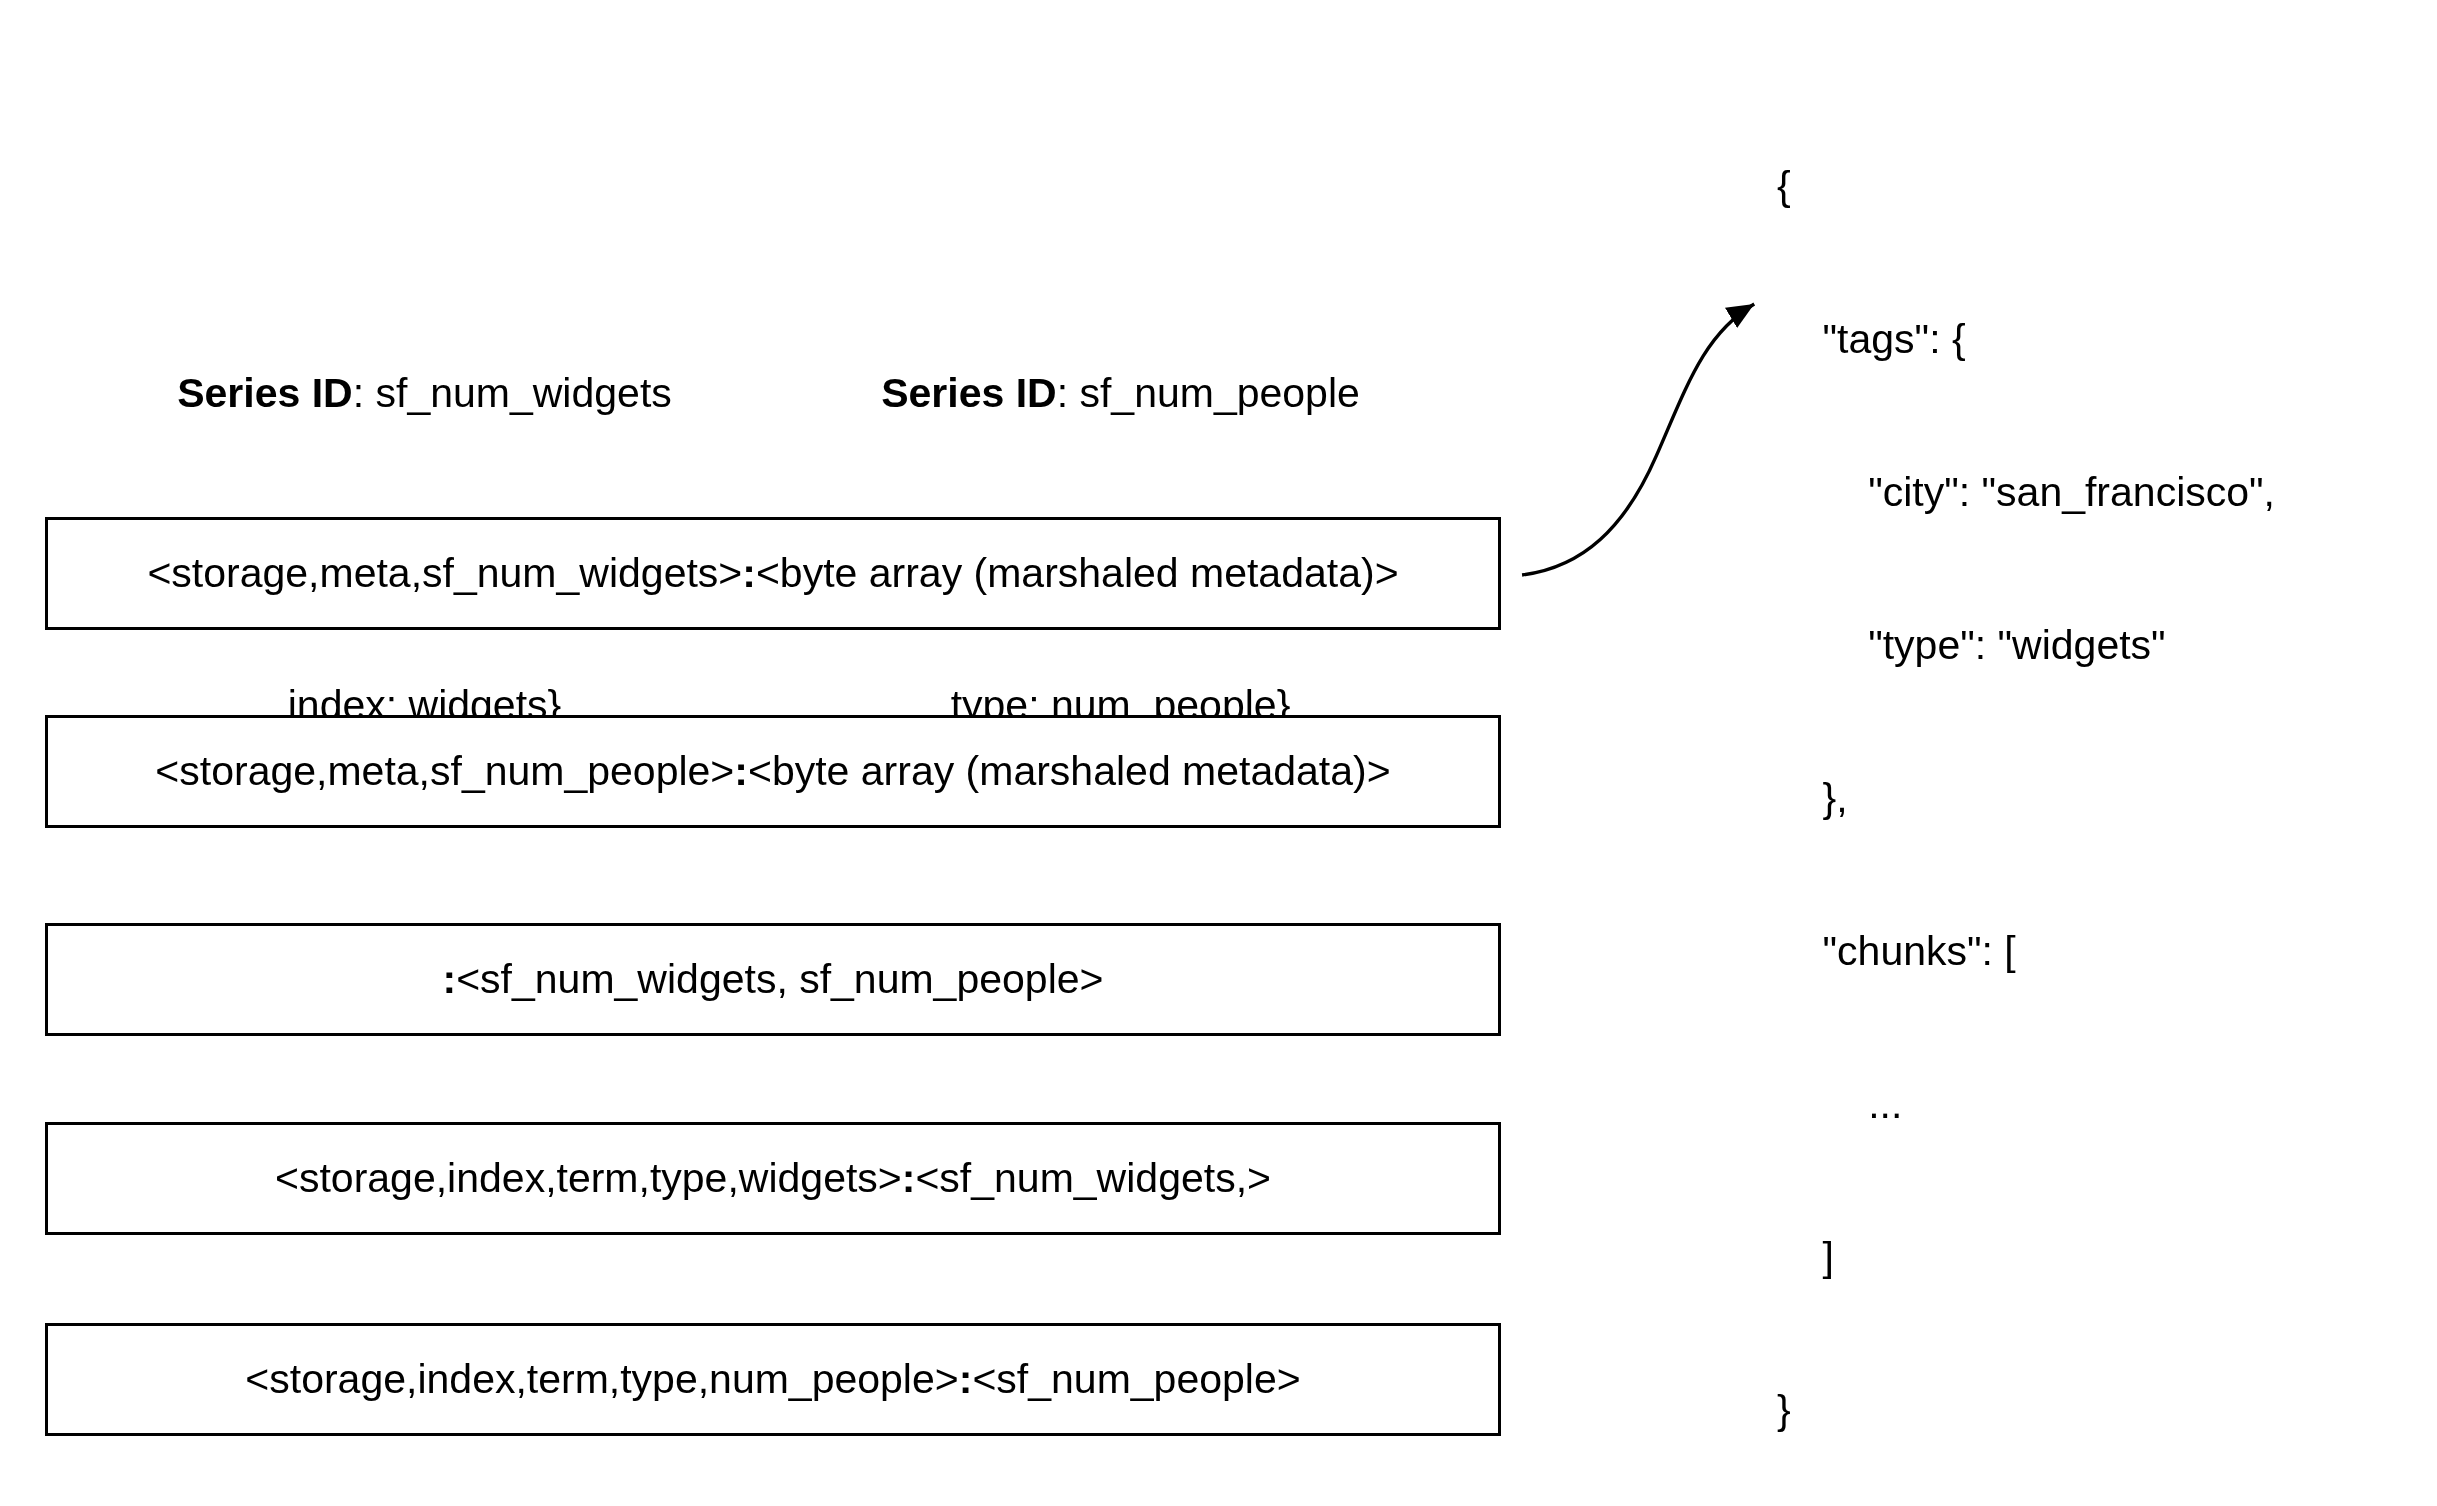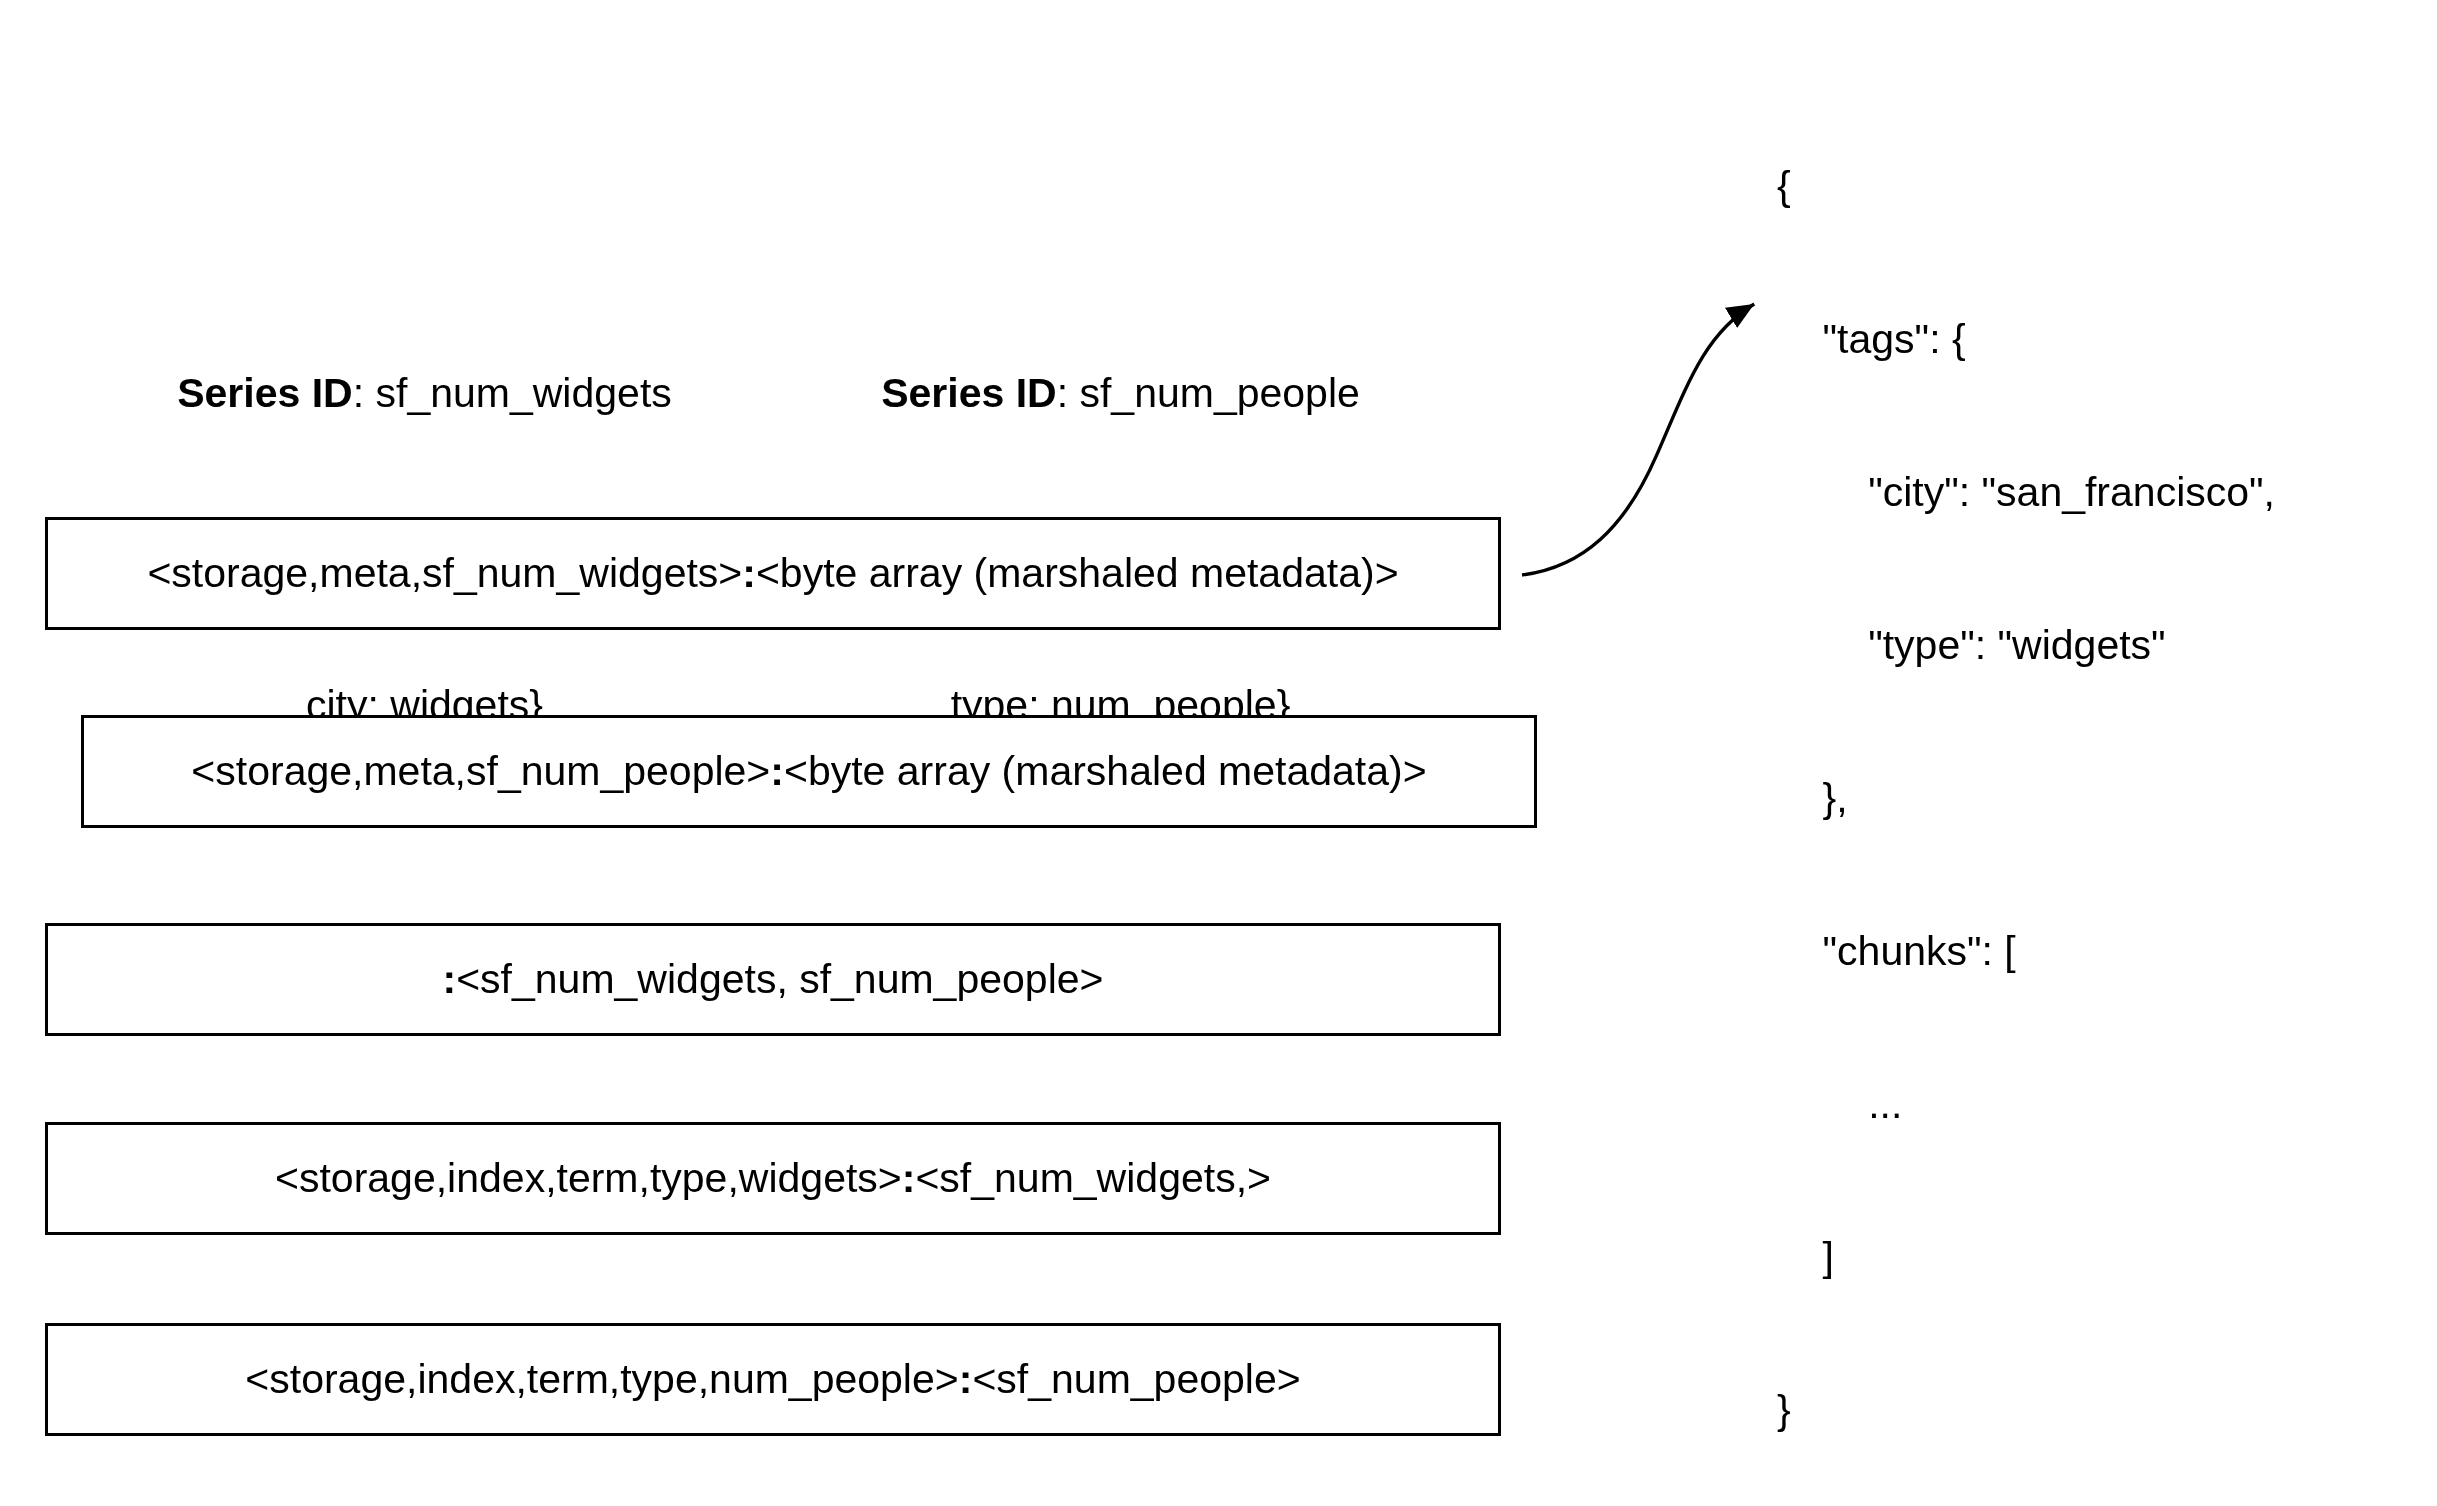--- a/index.html
+++ b/index.html
@@ -36,21 +36,21 @@
     border: 3.4px solid #000000;
     background: #ffffff;
     box-sizing: border-box;
     display: flex;
     align-items: center;
     justify-content: center;
     font-size: 41px;
     white-space: pre;
   }
   #kv-box-0 { top: 517px; }
-  #kv-box-1 { top: 715px; margin-left: 36px; }
+  #kv-box-1 { top: 715px; }
   #kv-box-2 { top: 923px; }
   #kv-box-3 { top: 1122px; text-align: right; }
   #kv-box-4 { top: 1323px; }
   .kv-sep { font-weight: bold; }
   .json-snippet {
     position: absolute;
     left: 1777px;
     top: 59px;
     font-size: 41px;
     line-height: 51px;
@@ -66,21 +66,21 @@
   }
 </style>
 </head>
 <body>
 
 <div class="canvas">
 
   <div class="series-note" id="series-left">
     <div><span class="bold">Series ID</span><span>: sf_num_widgets</span></div>
     <div><span class="bold">Tags</span><span>: {city: san_francisco,</span></div>
-    <div>city: widgets}</div>
+    <div>index: widgets}</div>
   </div>
 
   <div class="series-note" id="series-right">
     <div><span class="bold">Series ID</span><span>: sf_num_people</span></div>
     <div><span class="bold">Tags</span><span>: {city: san_francisco,</span></div>
     <div>type: num_people}</div>
   </div>
 
   <div class="kv-box" id="kv-box-0">
     <span class="kv-key">&lt;storage,meta,sf_num_widgets&gt;</span><span class="kv-sep">:</span><span class="kv-value">&lt;byte array (marshaled metadata)&gt;</span>

